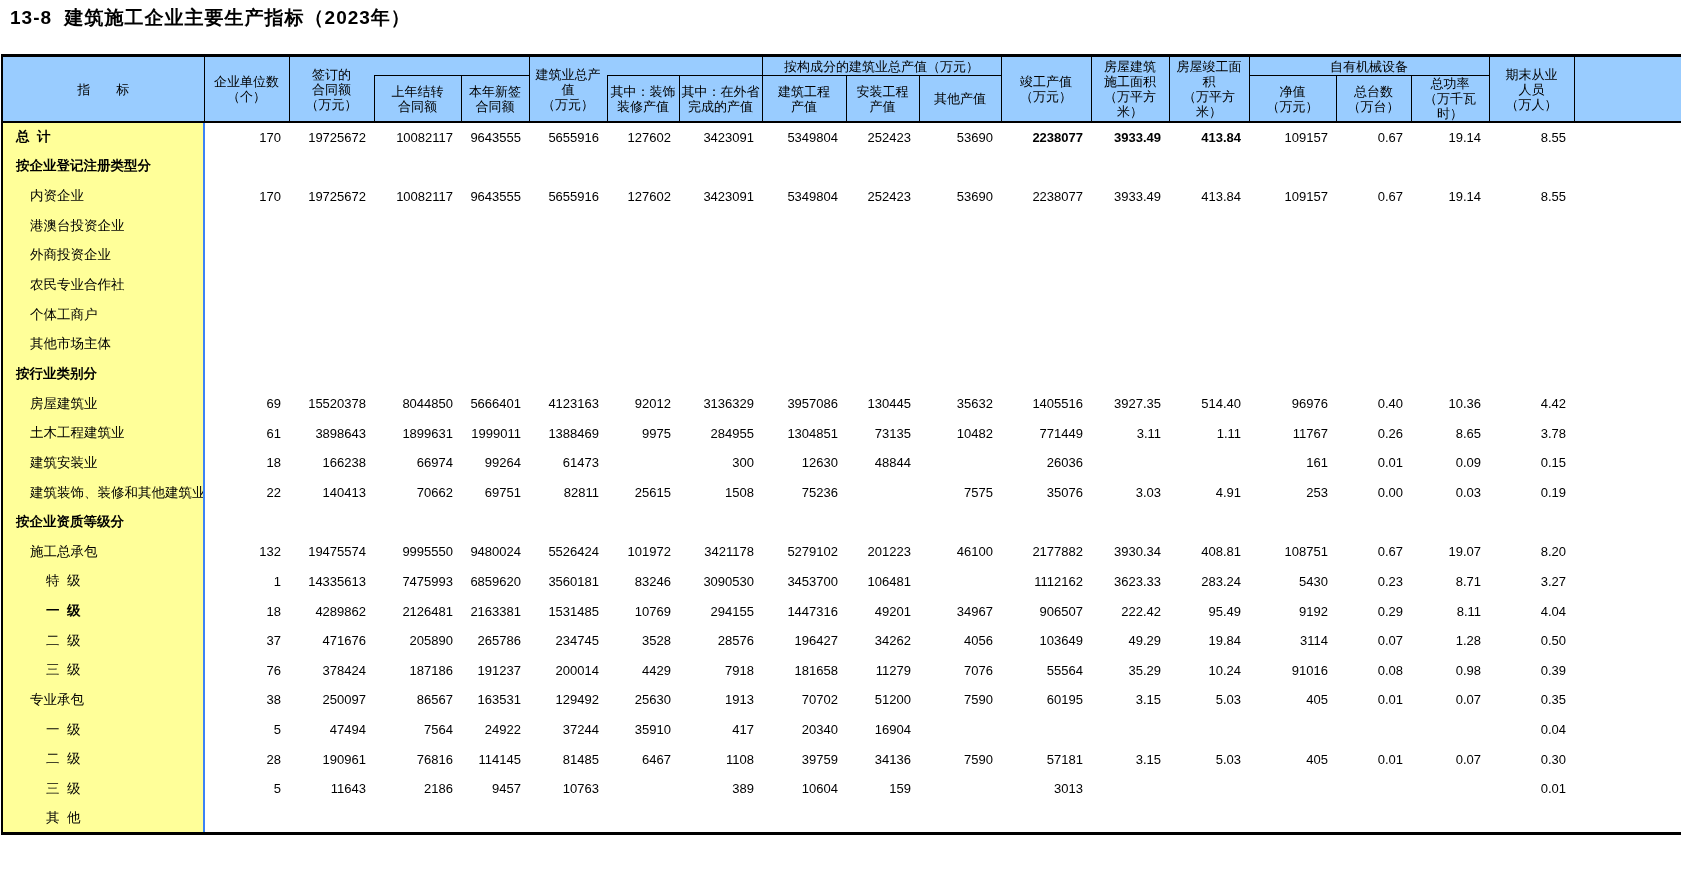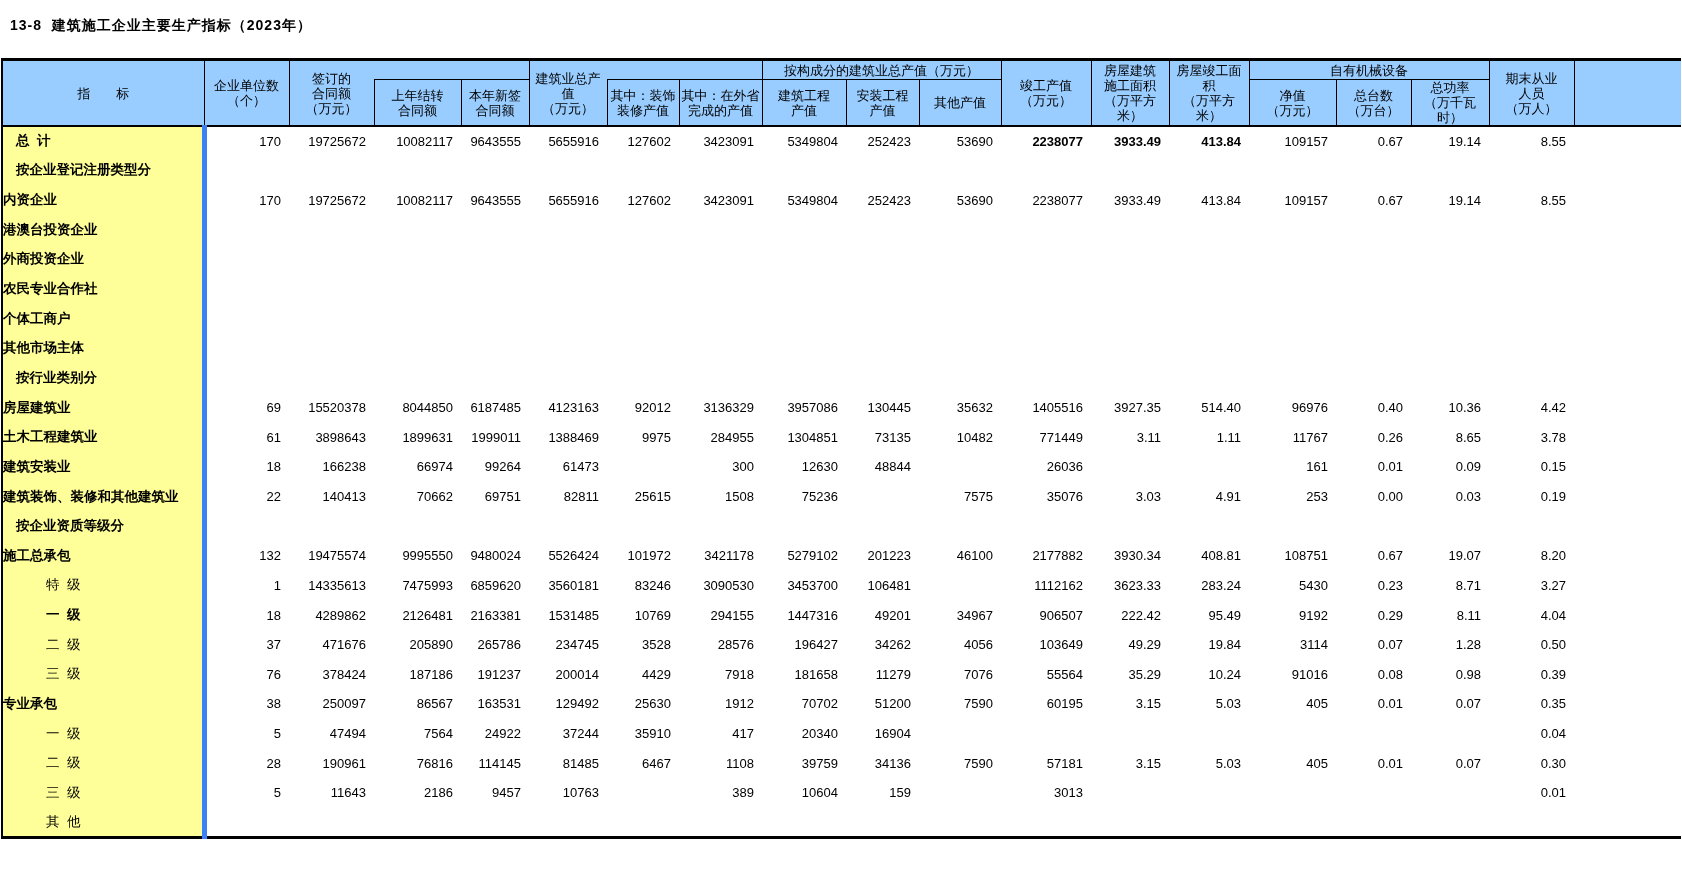--- a/index.html
+++ b/index.html
@@ -1,32 +1,32 @@
 <!DOCTYPE html>
 <html><head>
 <meta charset="utf-8">
 <style>
   html,body{margin:0;padding:0;background:#fff;}
   body{width:1682px;height:894px;overflow:hidden;font-family:"Liberation Sans",sans-serif;color:#000;}
-  .title{font-size:14px;font-weight:bold;margin:17px 0 0 10px;letter-spacing:1px;white-space:pre;}
+  .title{font-size:19px;font-weight:bold;margin:5px 0 0 10px;letter-spacing:1px;white-space:pre;}
   table{border-collapse:collapse;table-layout:fixed;width:1679px;margin:23px 0 0 1px;
         border-top:3px solid #000;border-left:2px solid #000;border-bottom:3px solid #000;}
   thead th{background:#99CCFF;border:1px solid #000;border-bottom:2px solid #000;
            font-size:13px;font-weight:normal;line-height:15px;white-space:pre-line;
            text-align:center;vertical-align:middle;padding:0 1px;}
   tr.h1{height:20px;} tr.h2{height:37px;padding-left:23px;}
   th.grp{border-bottom:1px solid #000;}
   th.strip{border-left:none;border-bottom:1px solid #000;}
   th.noR{border-right:none;}
   th.fillH{border-left:1px solid #000;border-right:none;}
   tbody tr{height:29.65px;}
   tbody td{font-size:13px;padding:0;vertical-align:middle;background:#fff;}
   td.num{text-align:right;padding-right:8px;}
-  td.lbl{background:#FFFF99;border-right:5px solid #3b82f6;font-size:13.5px;white-space:pre;overflow:hidden;}
-  .ind0{padding-left:13px;} .ind1{font-weight:bold;} .ind2{padding-left:43px;}
+  td.lbl{background:#FFFF99;border-right:2px solid #3b82f6;font-size:13.5px;white-space:pre;overflow:hidden;}
+  .ind0{padding-left:13px;} .ind1{padding-left:27px;} .ind2{padding-left:43px;}
   .b{font-weight:bold;}
 </style>
 </head>
 <body>
 
 <div class="title">13-8  建筑施工企业主要生产指标（2023年）</div>
 
 <table>
   <colgroup>
     <col style="width:202px">
@@ -285,21 +285,21 @@
         <td class="num"></td>
         <td class="num"></td>
         <td class="num"></td>
         <td class="fill"></td>
       </tr>
       <tr>
         <td class="lbl ind1">房屋建筑业</td>
         <td class="num">69</td>
         <td class="num">15520378</td>
         <td class="num">8044850</td>
-        <td class="num">6187485</td>
+        <td class="num">5666401</td>
         <td class="num">4123163</td>
         <td class="num">92012</td>
         <td class="num">3136329</td>
         <td class="num">3957086</td>
         <td class="num">130445</td>
         <td class="num">35632</td>
         <td class="num">1405516</td>
         <td class="num">3927.35</td>
         <td class="num">514.40</td>
         <td class="num">96976</td>
@@ -498,21 +498,21 @@
         <td class="fill"></td>
       </tr>
       <tr>
         <td class="lbl ind1">专业承包</td>
         <td class="num">38</td>
         <td class="num">250097</td>
         <td class="num">86567</td>
         <td class="num">163531</td>
         <td class="num">129492</td>
         <td class="num">25630</td>
-        <td class="num">1912</td>
+        <td class="num">1913</td>
         <td class="num">70702</td>
         <td class="num">51200</td>
         <td class="num">7590</td>
         <td class="num">60195</td>
         <td class="num">3.15</td>
         <td class="num">5.03</td>
         <td class="num">405</td>
         <td class="num">0.01</td>
         <td class="num">0.07</td>
         <td class="num">0.35</td>

